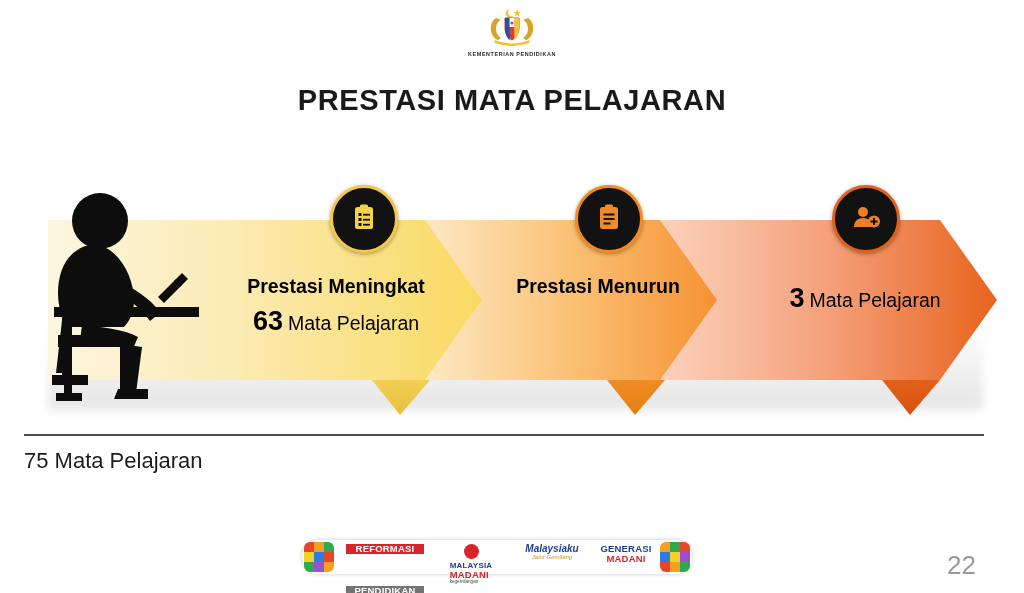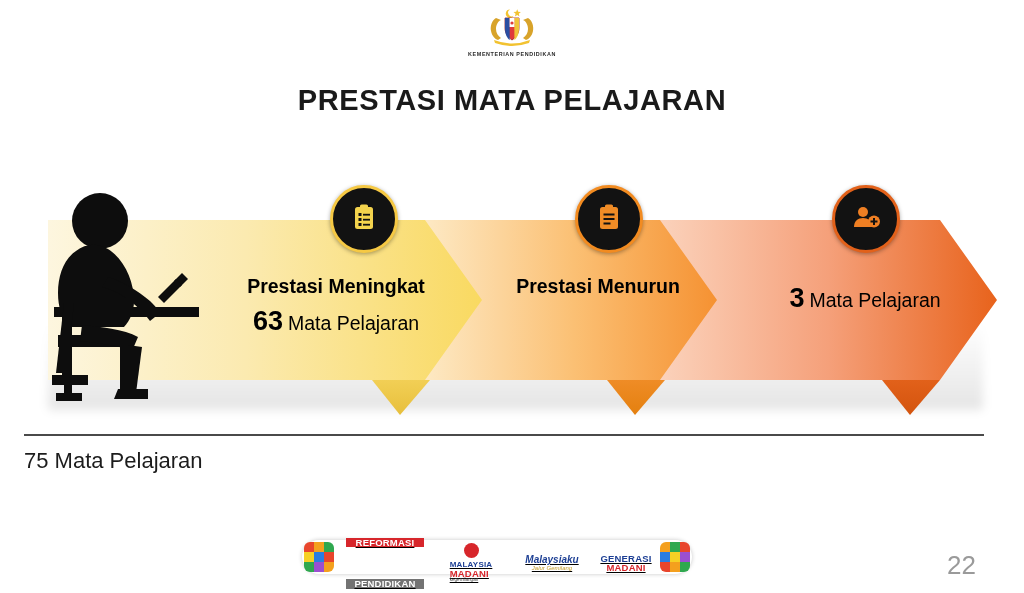--- a/index.html
+++ b/index.html
@@ -178,28 +178,27 @@
     display: grid;
     grid-template-columns: repeat(3, 1fr);
     grid-template-rows: repeat(3, 1fr);
   }
   .pixel-block.left { left: 2px; }
   .pixel-block.right { right: 2px; }
   .pixel-block i { display: block; }
 
   .logo-item {
     position: absolute;
-    top: 11px;
+    top: 4px;
     height: 24px;
     display: flex;
     align-items: center;
-    justify-content: center;
+    justify-content: flex-start;
     line-height: 1.0;
     text-align: center;
-    text-decoration: underline;
   }
   .logo-reformasi {
     left: 44px; width: 78px;
     flex-direction: column;
   }
   .logo-reformasi .l1 {
     background: #d7262b;
     color: #fff;
     font-size: 9.5px;
     font-weight: bold;

